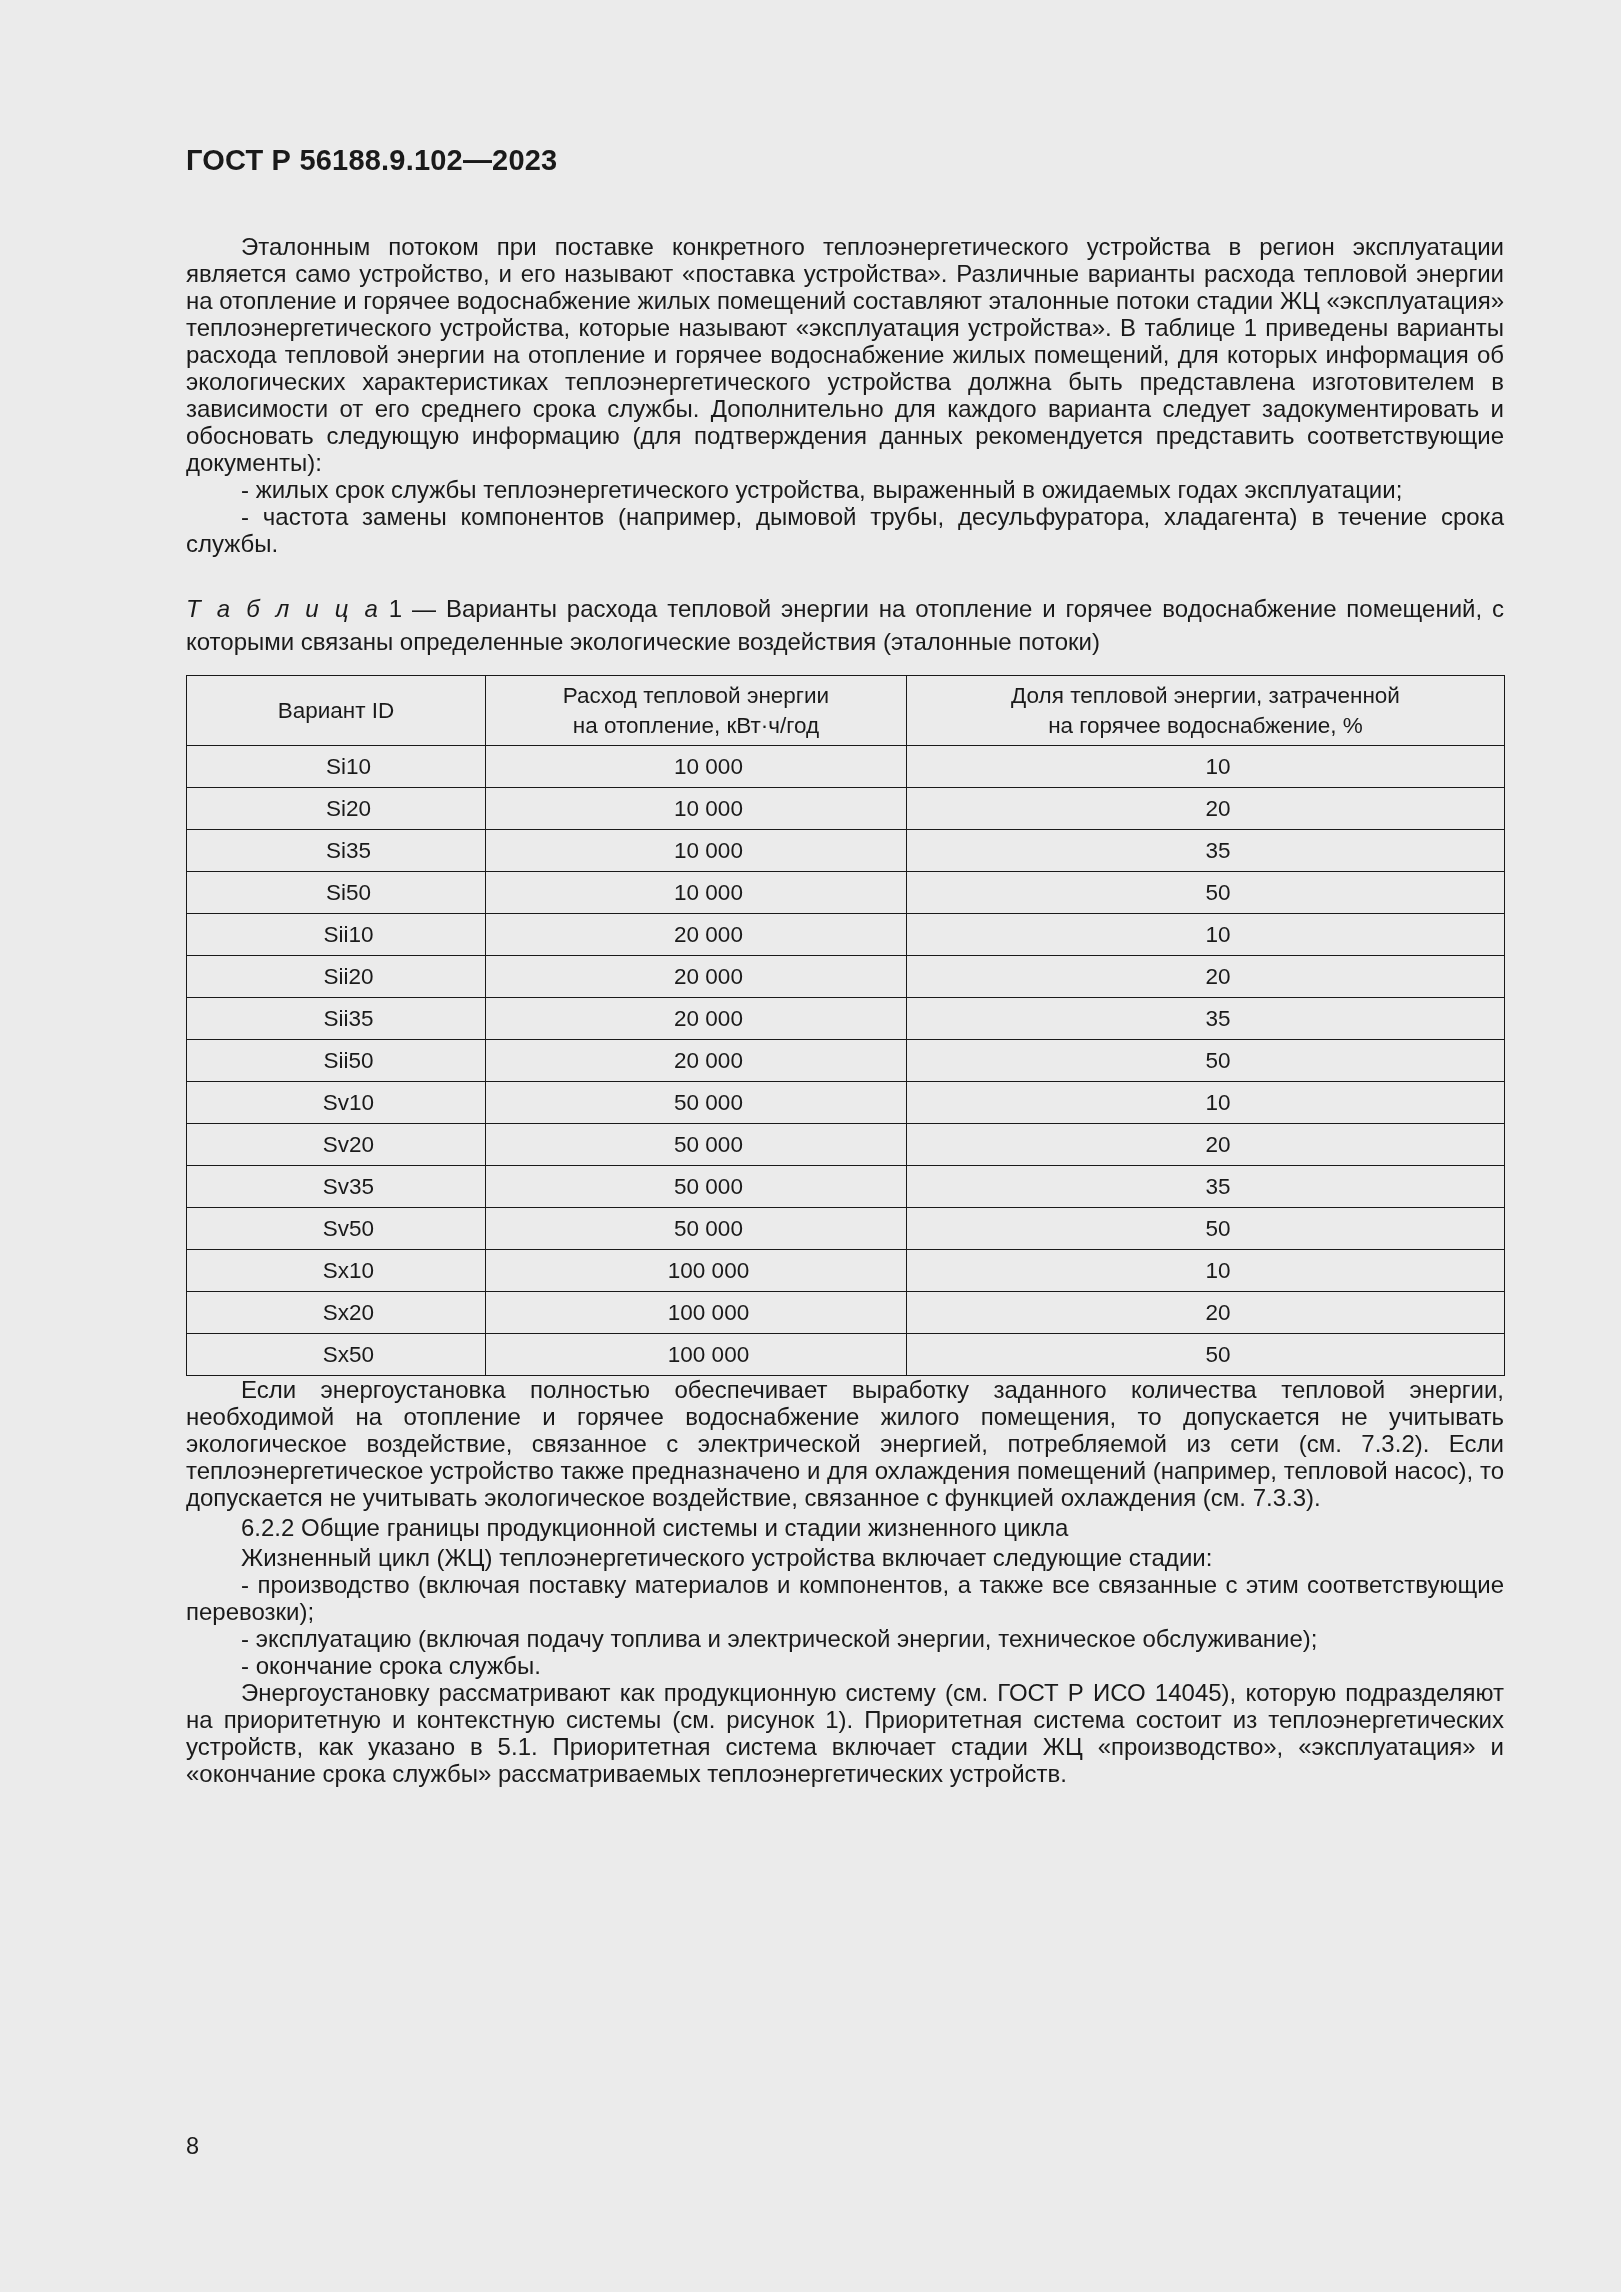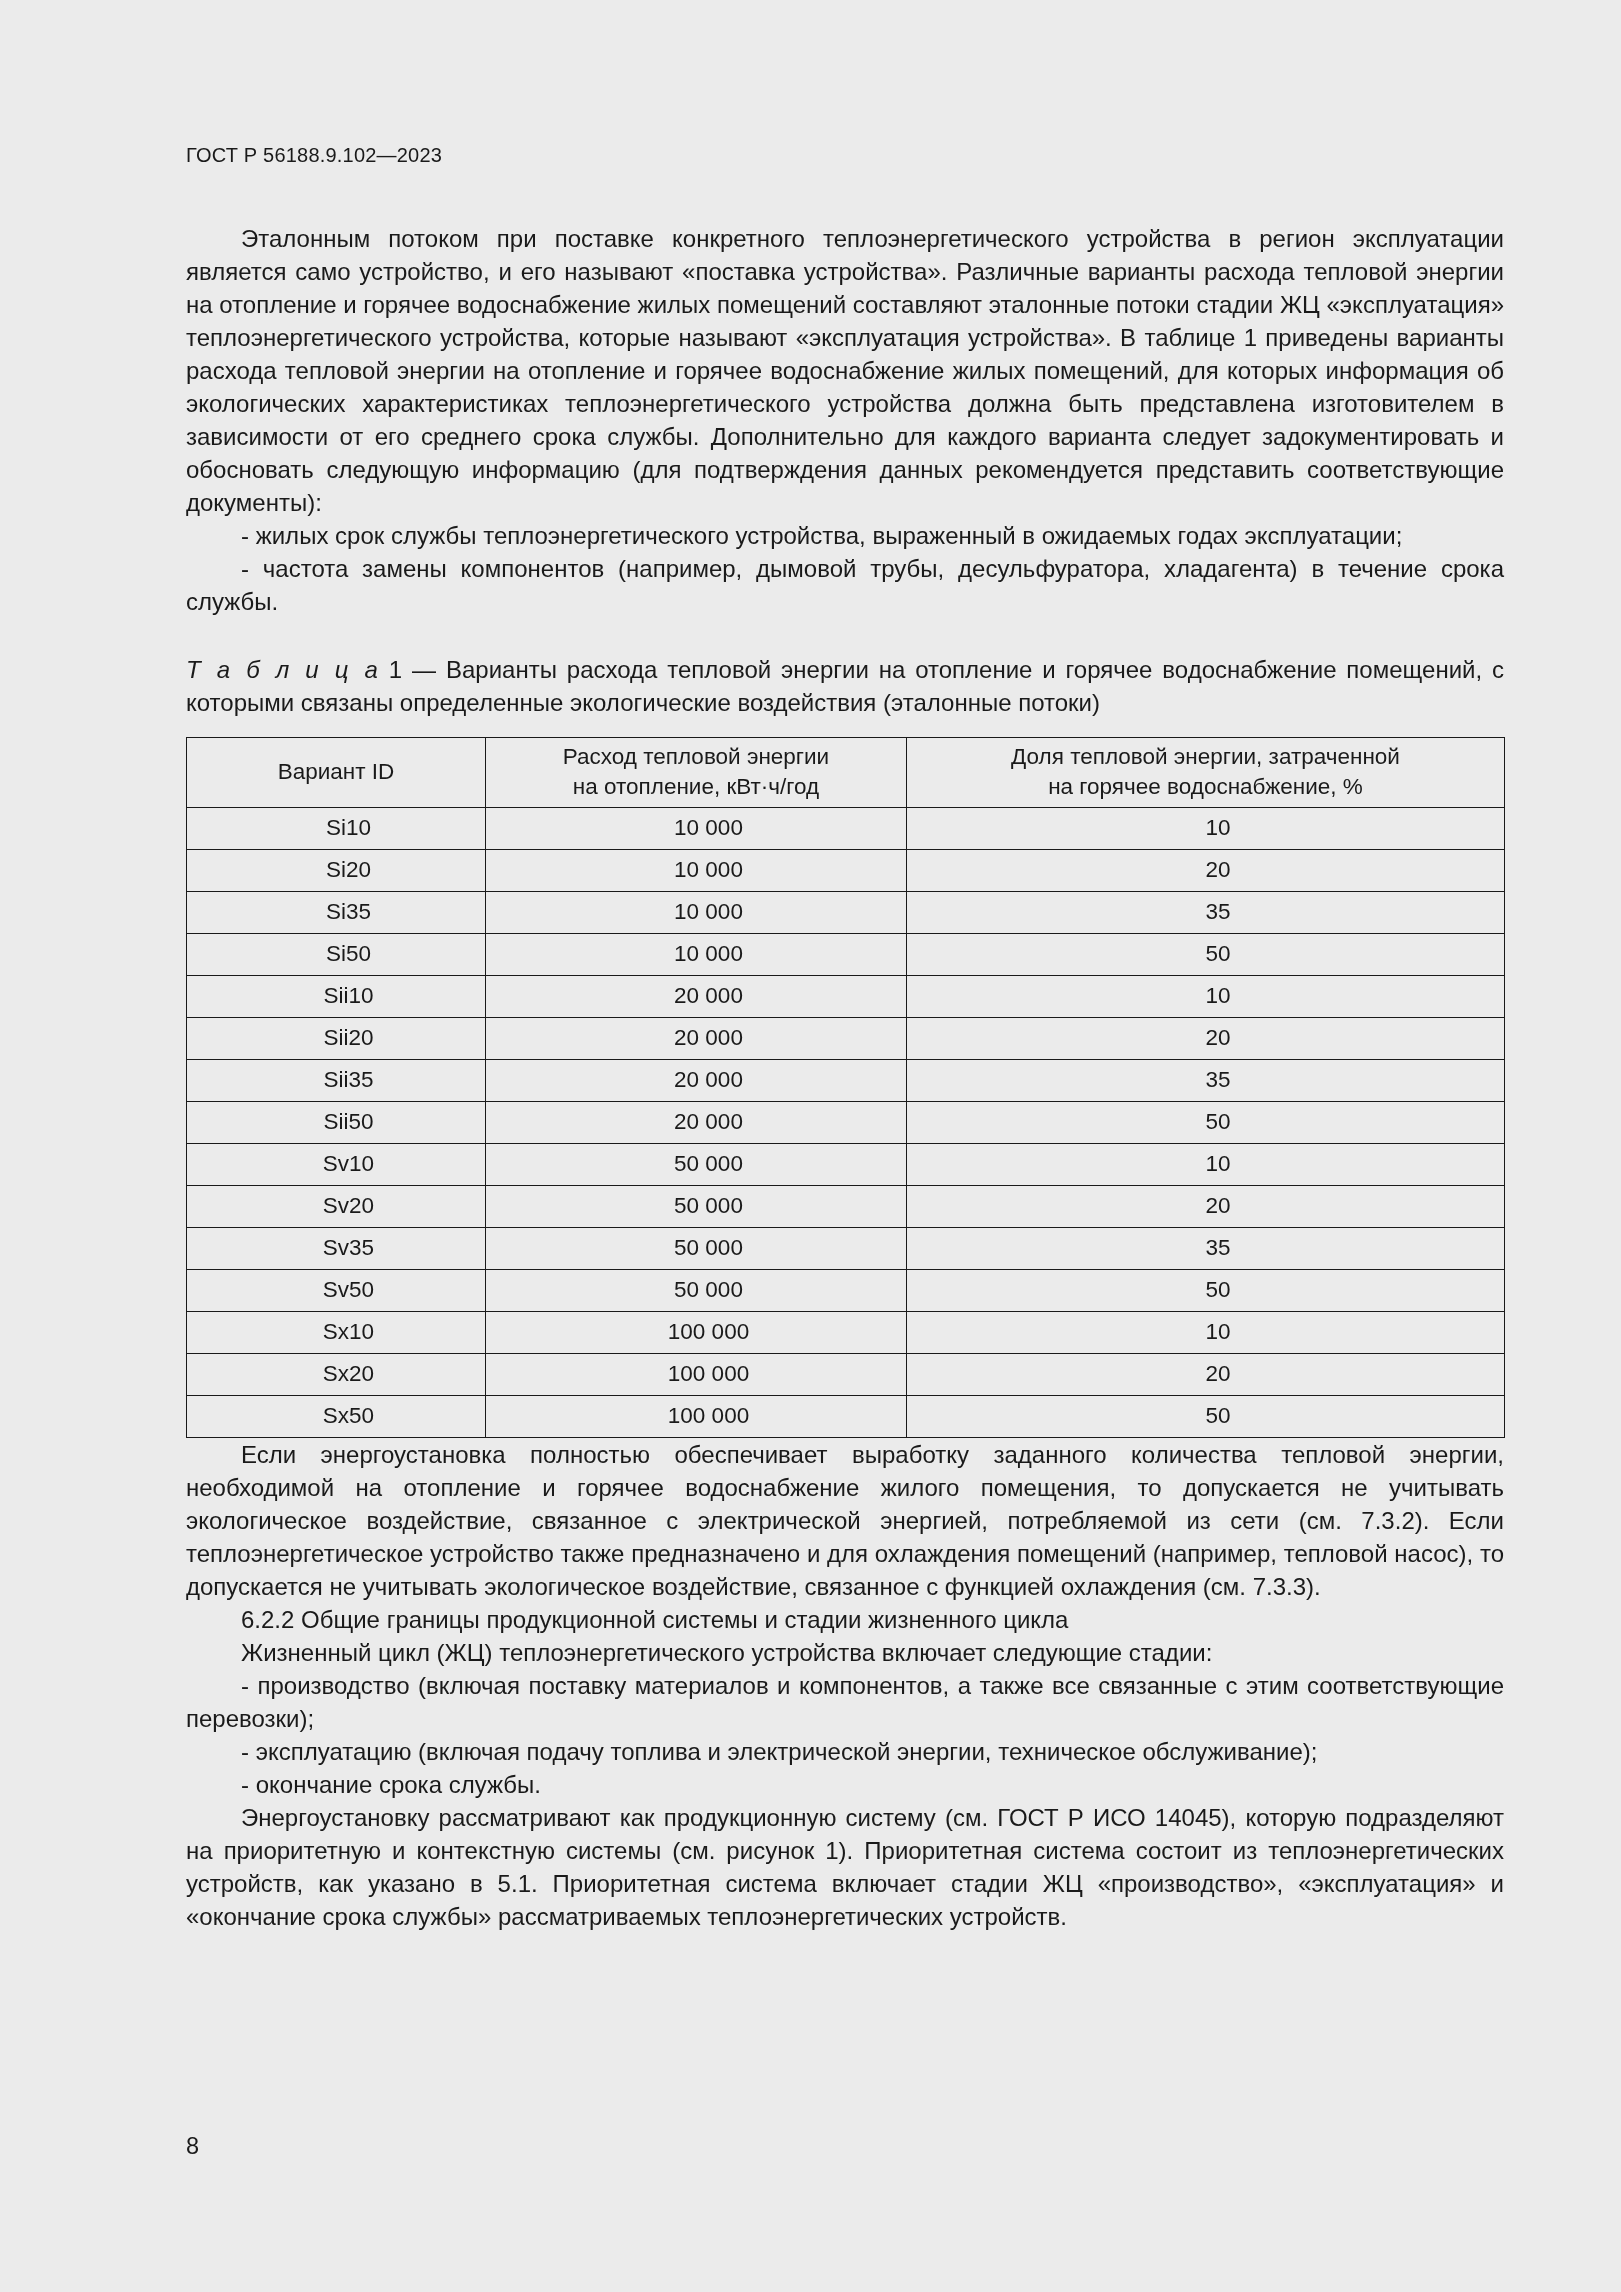--- a/index.html
+++ b/index.html
@@ -22,30 +22,30 @@
     height: 2293px;
     background: #ebebeb;
   }
   .content {
     position: absolute;
     left: 186px;
     top: 143px;
     width: 1318px;
   }
   .doc-header {
-    font-size: 20px;
-    font-weight: normal;
+    font-size: 29px;
+    font-weight: bold;
     letter-spacing: 0.2px;
     margin: 0 0 55px 0;
     line-height: 1.2;
   }
   p.body-text {
     margin: 0;
     font-size: 24px;
-    line-height: 33px;
+    line-height: 27px;
     text-align: justify;
     text-justify: inter-word;
     hyphens: manual;
   }
   p.indent {
     text-indent: 55px;
   }
   p.dash-item {
     text-indent: 55px;
   }

